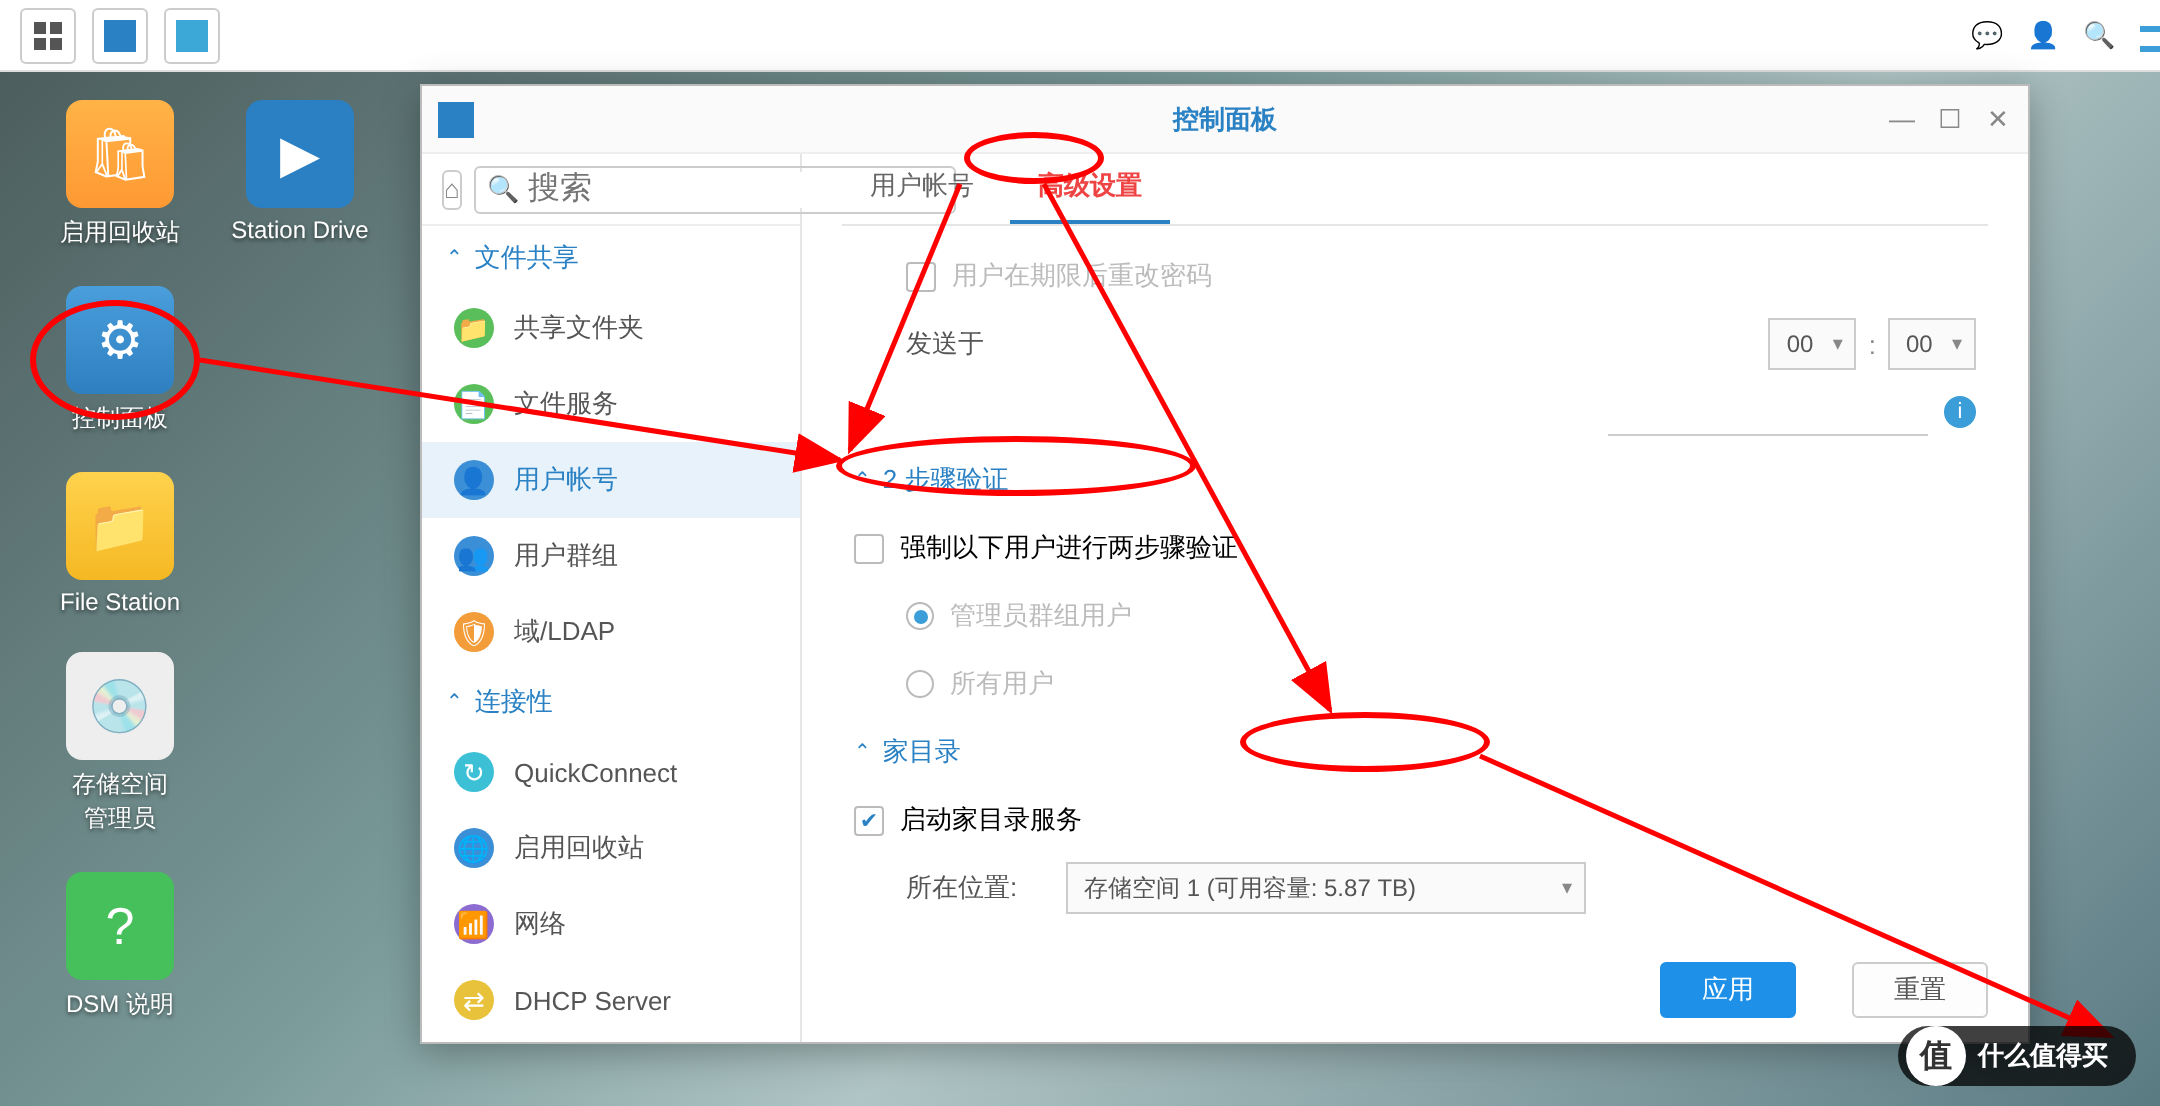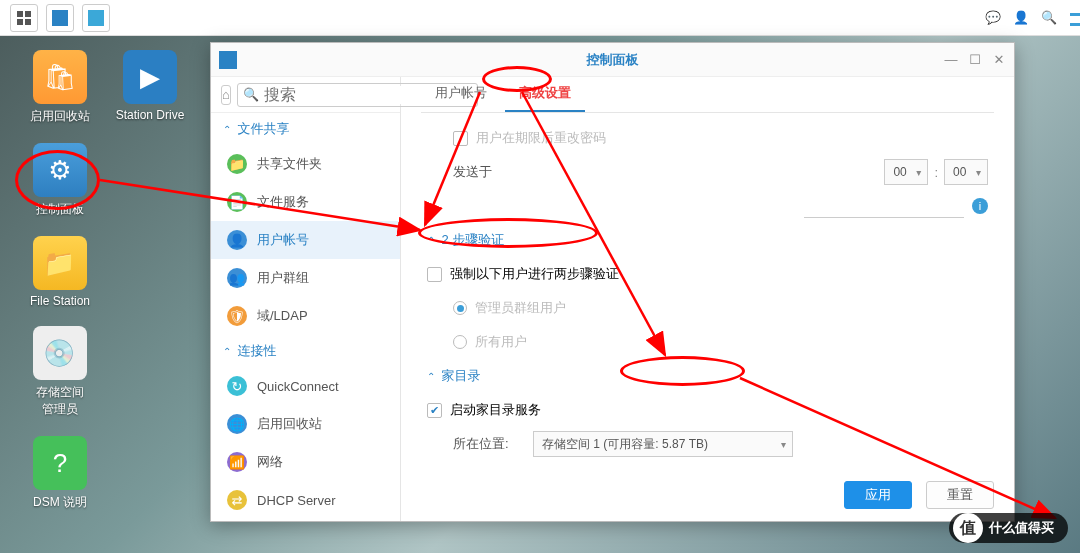--- a/index.html
+++ b/index.html
@@ -55,21 +55,21 @@
 .sect-hd{color:#2a82c4;display:flex;align-items:center;gap:6px;margin:10px 0;cursor:pointer}
 .sect-hd .chev{font-size:10px}
 .chk{width:15px;height:15px;border:1px solid #bbb;border-radius:2px;margin-right:8px;display:inline-flex;align-items:center;justify-content:center;font-size:11px;color:#2a82c4;background:#fff}
 .chk.on::after{content:"✔"}
 .radio{width:14px;height:14px;border:1px solid #bbb;border-radius:50%;margin-right:8px;display:inline-flex;align-items:center;justify-content:center}
 .radio.on::after{content:"";width:7px;height:7px;border-radius:50%;background:#3b9ed8}
 .indent{padding-left:26px}
 .disabled{color:#bbb}
 .btn{height:28px;padding:0 20px;border:1px solid #ccc;background:#fdfdfd;border-radius:3px;cursor:pointer;font-size:13px;color:#555}
 .btn.primary{background:#1e90e8;border-color:#1e90e8;color:#fff}
-.btn-row{position:absolute;bottom:12px;right:20px;display:flex;gap:14px}
+.btn-row{position:absolute;bottom:12px;right:20px;display:flex;gap:28px}
 .circle-annot{position:absolute;border:3px solid red;border-radius:50%;pointer-events:none}
 .arrow-svg{position:absolute;top:0;left:0;width:1080px;height:553px;pointer-events:none}
 .watermark{position:absolute;right:12px;bottom:10px;background:rgba(0,0,0,.75);color:#fff;padding:6px 14px 6px 40px;border-radius:20px;font-size:20px;font-weight:bold;display:flex;align-items:center}
 .watermark .bubble{position:absolute;left:4px;width:30px;height:30px;border-radius:50%;background:#fff;color:#333;display:flex;align-items:center;justify-content:center;font-size:16px}
 .large-sel{width:260px}
 .sm-sel{width:44px}
 .inp-line{flex:1;max-width:160px;height:24px;border:0;border-bottom:1px solid #ccc}
 .colon{margin:0 6px;color:#888}
 </style>
 </head>

